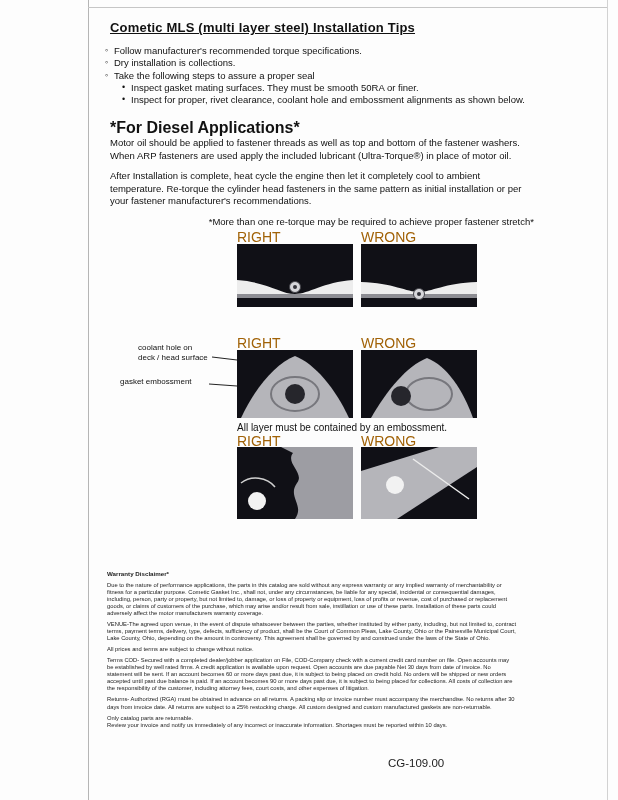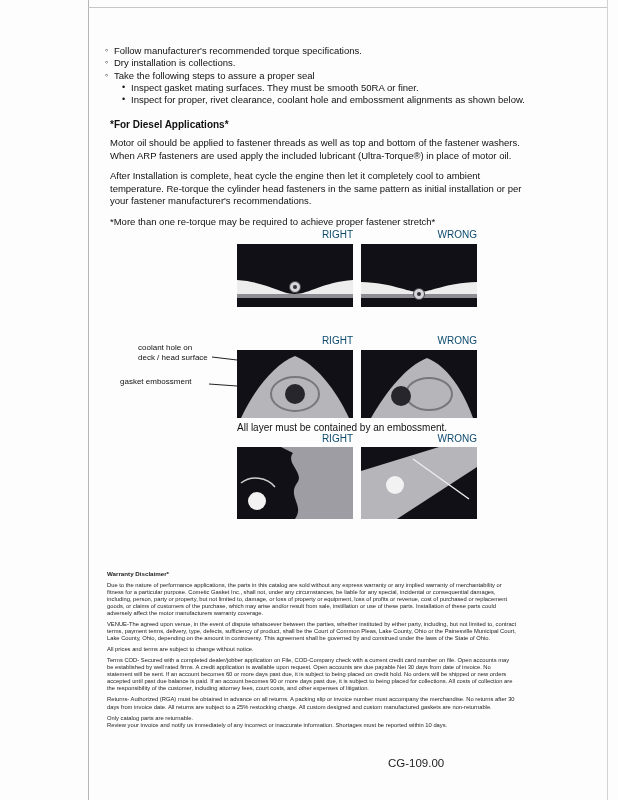--- a/index.html
+++ b/index.html
@@ -13,27 +13,27 @@
 
   .title { position:absolute; left:110px; top:20px; font-size:13px; font-weight:bold;
            text-decoration:underline; letter-spacing:0.2px; }
 
   .tips { position:absolute; left:103px; top:45px; width:445px; font-size:9.5px; line-height:1.3; }
   .tip, .subtip { display:flex; gap:4px; }
   .tip .marker { width:7px; text-align:center; font-size:9px; }
   .subtip { margin-left:17px; }
   .subtip .marker { width:7px; text-align:center; font-size:9px; }
 
-  .diesel-heading { position:absolute; left:110px; top:119px; font-size:10px; font-weight:bold; }
+  .diesel-heading { position:absolute; left:110px; top:119px; font-size:16px; font-weight:bold; }
   .diesel-p { position:absolute; left:110px; width:424px; font-size:9.5px; line-height:1.32; }
   .diesel-p1 { top:137px; }
   .diesel-p2 { top:170px; }
-  .diesel-note { top:216px; }
+  .diesel-note { top:216px;text-align:right; }
 
-  .fig-label { position:absolute; width:116px; text-align:right; font-size:10px; color:#0c4a6e; }
+  .fig-label { position:absolute; width:116px; text-align:left; font-size:14px; color:#a16207; }
   .panel { position:absolute; width:116px; display:block; }
   .fig-caption { position:absolute; font-size:10px; line-height:1.25; color:#111; }
 
   .annotation { position:absolute; font-size:8px; line-height:1.2; white-space:pre-line; color:#111; }
   .connectors { position:absolute; left:209px; top:349px; width:100px; height:50px; pointer-events:none; }
 
   .disclaimer { position:absolute; left:107px; top:570px; width:410px; font-size:5.8px;
                 line-height:1.22; color:#1c1c1c; }
   .disclaimer .d-head { font-size:6.2px; font-weight:bold; margin-bottom:4px; }
   .disclaimer p { margin-bottom:4px; }
@@ -42,20 +42,21 @@
   .footer-code { position:absolute; left:388px; top:757px; font-size:11.5px; color:#222; }
 </style>
 </head>
 <body>
 
 <div class="page">
   <div class="edge-left"></div>
   <div class="edge-top"></div>
   <div class="edge-right"></div>
 
+  <h1 class="title">Cometic MLS (multi layer steel) Installation Tips</h1>
 
   <div class="tips">
     <div class="tip">
       <span class="marker">◦</span>
       <span>Follow manufacturer's recommended torque specifications.</span>
     </div>
     <div class="tip">
       <span class="marker">◦</span>
       <span>Dry installation is collections.</span>
     </div>

